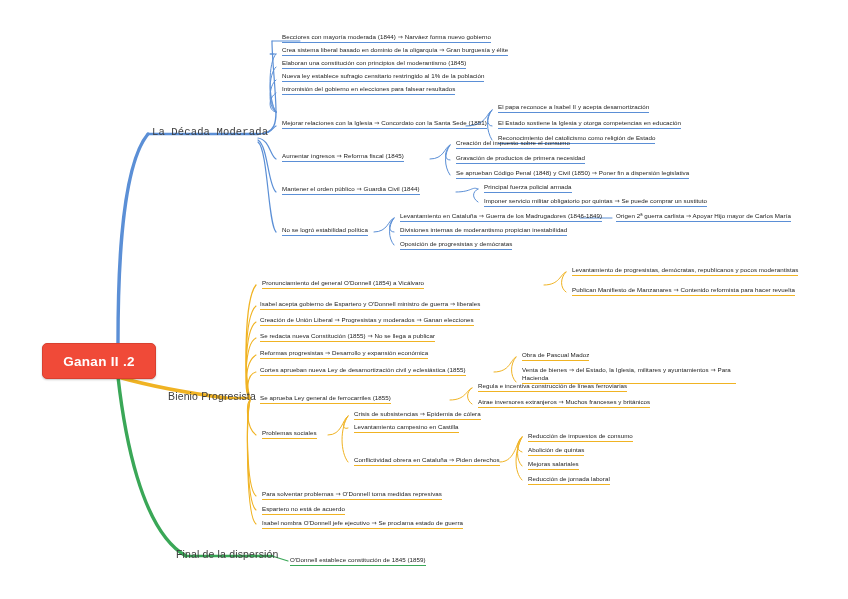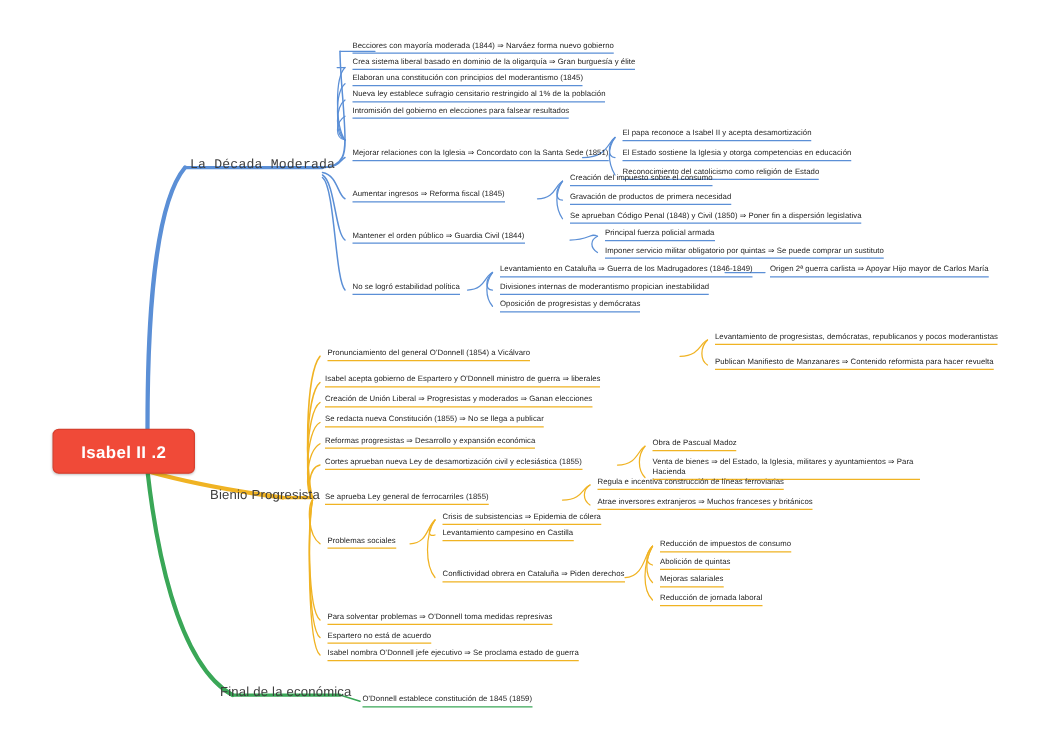--- a/index.html
+++ b/index.html
@@ -110,21 +110,21 @@
     <path d="M522 437 C 516 444, 516 450, 522 452" stroke="#f0b323" stroke-width="1"></path>
     <path d="M522 437 C 516 448, 516 460, 522 466" stroke="#f0b323" stroke-width="1"></path>
     <path d="M522 437 C 514 452, 514 472, 522 480" stroke="#f0b323" stroke-width="1"></path>
 
     <path d="M118 377 C 124 430, 140 530, 186 556" stroke="#3aa757" stroke-width="3.4"></path>
     <path d="M186 556 L 272 556" stroke="#3aa757" stroke-width="2.6"></path>
     <path d="M272 556 L 288 561" stroke="#3aa757" stroke-width="1.2"></path>
   </svg>
 
   <div class="root" style="background: rgb(240, 74, 56);">
-    <span>Isabel II .2</span>
+    <span>Ganan II .2</span>
   </div>
 
   <div class="l1" style="left:152px;top:126px;font-family:Liberation Mono, monospace;">La Década Moderada</div>
 
   <div class="node ul-blue" style="left:282px;top:33px;">Becciores con mayoría moderada (1844) ⇒ Narváez forma nuevo gobierno</div>
   <div class="node ul-blue" style="left:282px;top:46px;">Crea sistema liberal basado en dominio de la oligarquía ⇒ Gran burguesía y élite</div>
   <div class="node ul-blue" style="left:282px;top:59px;">Elaboran una constitución con principios del moderantismo (1845)</div>
   <div class="node ul-blue" style="left:282px;top:72px;">Nueva ley establece sufragio censitario restringido al 1% de la población</div>
   <div class="node ul-blue" style="left:282px;top:85px;">Intromisión del gobierno en elecciones para falsear resultados</div>
 
@@ -174,16 +174,16 @@
 
   <div class="node ul-gold" style="left:528px;top:432px;">Reducción de impuestos de consumo</div>
   <div class="node ul-gold" style="left:528px;top:446px;">Abolición de quintas</div>
   <div class="node ul-gold" style="left:528px;top:460px;">Mejoras salariales</div>
   <div class="node ul-gold" style="left:528px;top:475px;">Reducción de jornada laboral</div>
 
   <div class="node ul-gold" style="left:262px;top:490px;">Para solventar problemas ⇒ O'Donnell toma medidas represivas</div>
   <div class="node ul-gold" style="left:262px;top:505px;">Espartero no está de acuerdo</div>
   <div class="node ul-gold" style="left:262px;top:519px;">Isabel nombra O'Donnell jefe ejecutivo ⇒ Se proclama estado de guerra</div>
 
-  <div class="l1" style="left:176px;top:548px;">Final de la económica</div>
+  <div class="l1" style="left:176px;top:548px;">Final de la dispersión</div>
   <div class="node ul-green" style="left:290px;top:556px;">O'Donnell establece constitución de 1845 (1859)</div>
 
 </div>
 
 </body></html>

